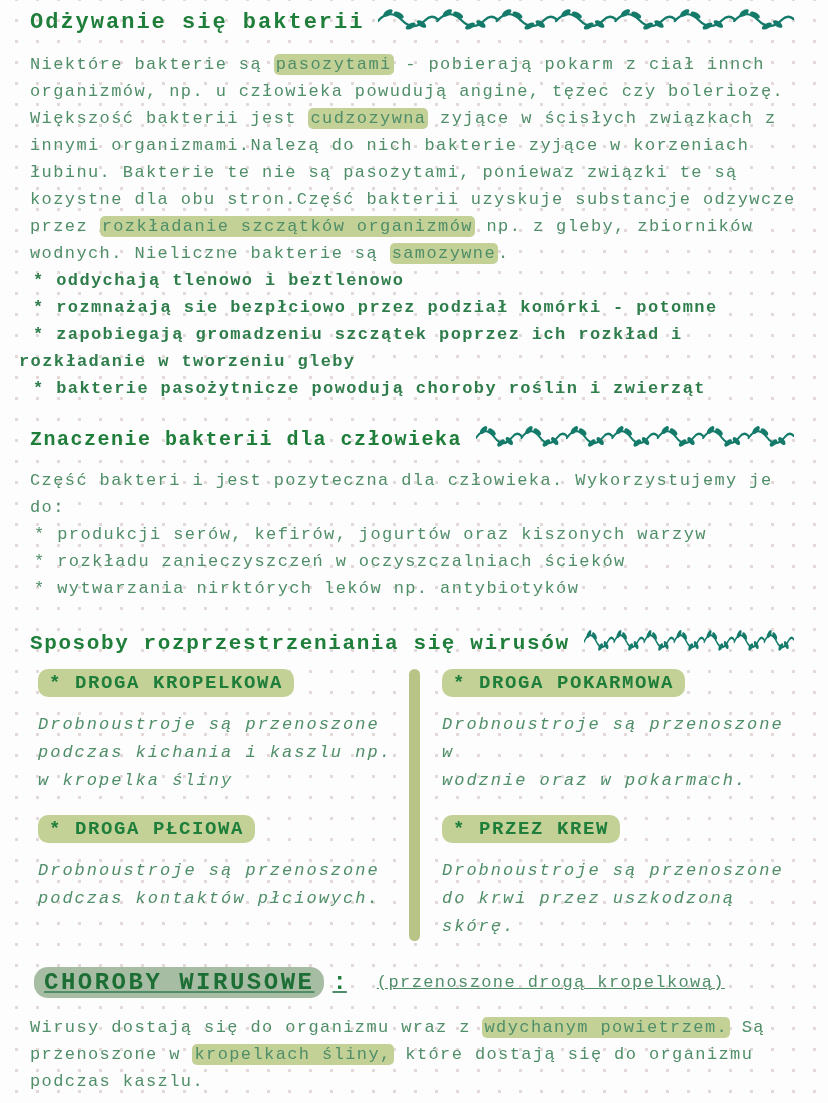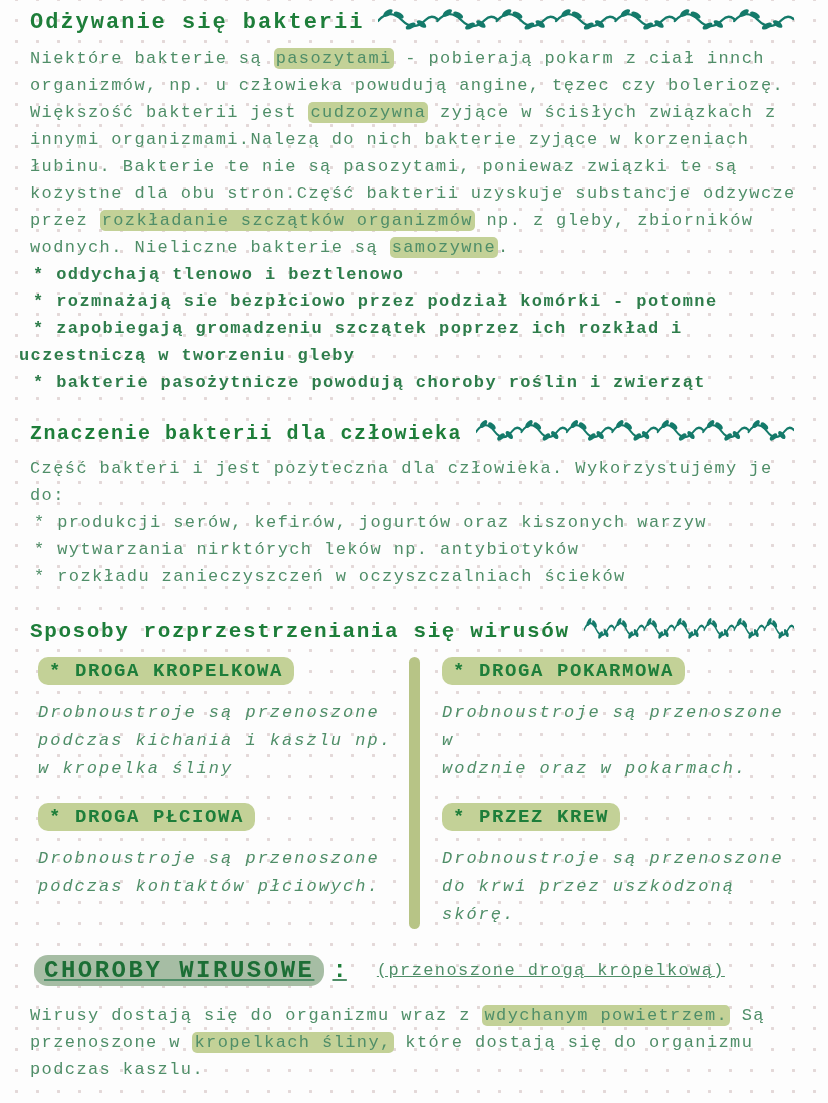--- a/index.html
+++ b/index.html
@@ -22,21 +22,21 @@
   .h-row{display:flex;align-items:center;gap:14px;margin-top:2px;}
   h1,h2,h3{color:var(--heading);font-weight:bold;white-space:nowrap;}
   h1{font-size:22px;letter-spacing:2px;}
   h2{font-size:20px;letter-spacing:1.5px;}
   h3{font-size:21px;letter-spacing:1.6px;}
   .vine{flex:1 1 auto;height:26px;min-width:60px;color:var(--vine);margin-top:-6px;}
   .body-text{
     font-size:17px;line-height:27px;letter-spacing:1.4px;
     white-space:pre-line;
   }
-  p.body-text{margin-top:10px;}
+  p.body-text{margin-top:16px;}
   .hl{background:var(--highlight);border-radius:5px;padding:1px 2px;box-decoration-break:clone;}
   .bullets{font-weight:bold;color:#2e7d4b;margin-left:3px;}
   .bullets div{font-size:17px;line-height:27px;letter-spacing:1.4px;}
   .bullets .cont{margin-left:-14px;}
   .plain-lines{margin-left:4px;}
   .plain-lines div{font-size:17px;line-height:27px;letter-spacing:1.4px;}
   .sec2-intro{margin-top:20px;}
   .mt26{margin-top:26px;align-items:center;} .mt30{margin-top:30px;}
   .cols{
     margin-top:14px;display:grid;grid-template-columns:378px 12px 1fr;
@@ -87,21 +87,21 @@
           <use href="#vs1" x="300"></use>
           <use href="#vs1" x="360"></use>
       </svg>
     </div>
     <div class="content">
       <p class="body-text"><span>Niektóre bakterie są </span><span class="hl">pasozytami</span><span> - pobierają pokarm z ciał innch organizmów, np. u człowieka powudują angine, tęzec czy boleriozę. Większość bakterii jest </span><span class="hl">cudzozywna</span><span> zyjące w ścisłych związkach z innymi organizmami.Nalezą do nich bakterie zyjące w korzeniach łubinu. Bakterie te nie są pasozytami, poniewaz związki te są kozystne dla obu stron.Część bakterii uzyskuje substancje odzywcze przez </span><span class="hl">rozkładanie szczątków organizmów</span><span> np. z gleby, zbiorników wodnych. Nieliczne bakterie są </span><span class="hl">samozywne</span><span>.</span></p>
       <div class="bullets">
           <div>* oddychają tlenowo i beztlenowo</div>
           <div>* rozmnażają sie bezpłciowo przez podział komórki - potomne</div>
           <div>* zapobiegają gromadzeniu szczątek poprzez ich rozkład i</div>
-          <div class="cont">uczestniczą w tworzeniu gleby</div>
+          <div class="cont">rozkładanie w tworzeniu gleby</div>
           <div>* bakterie pasożytnicze powodują choroby roślin i zwierząt</div>
         </div>
     </div>
   </section>
 
   <section>
     <div class="h-row mt26">
       <h2>Znaczenie bakterii dla człowieka</h2>
       <svg class="vine" viewBox="0 0 420 26" preserveAspectRatio="none" aria-hidden="true">
         <defs>
@@ -119,22 +119,22 @@
           <use href="#vs2" x="180"></use>
           <use href="#vs2" x="240"></use>
           <use href="#vs2" x="300"></use>
           <use href="#vs2" x="360"></use>
       </svg>
     </div>
     <div class="content">
       <p class="body-text sec2-intro">Część bakteri i jest pozyteczna dla człowieka. Wykorzystujemy je do:</p>
       <div class="plain-lines">
           <div>* produkcji serów, kefirów, jogurtów oraz kiszonych warzyw</div>
+          <div>* rozkładu zanieczyszczeń w oczyszczalniach ścieków</div>
           <div>* wytwarzania nirktórych leków np. antybiotyków</div>
-          <div>* rozkładu zanieczyszczeń w oczyszczalniach ścieków</div>
         </div>
     </div>
   </section>
 
   <section>
     <div class="h-row mt30">
       <h3>Sposoby rozprzestrzeniania się wirusów</h3>
       <svg class="vine" viewBox="0 0 420 26" preserveAspectRatio="none" aria-hidden="true">
         <defs>
           <g id="vs3">

